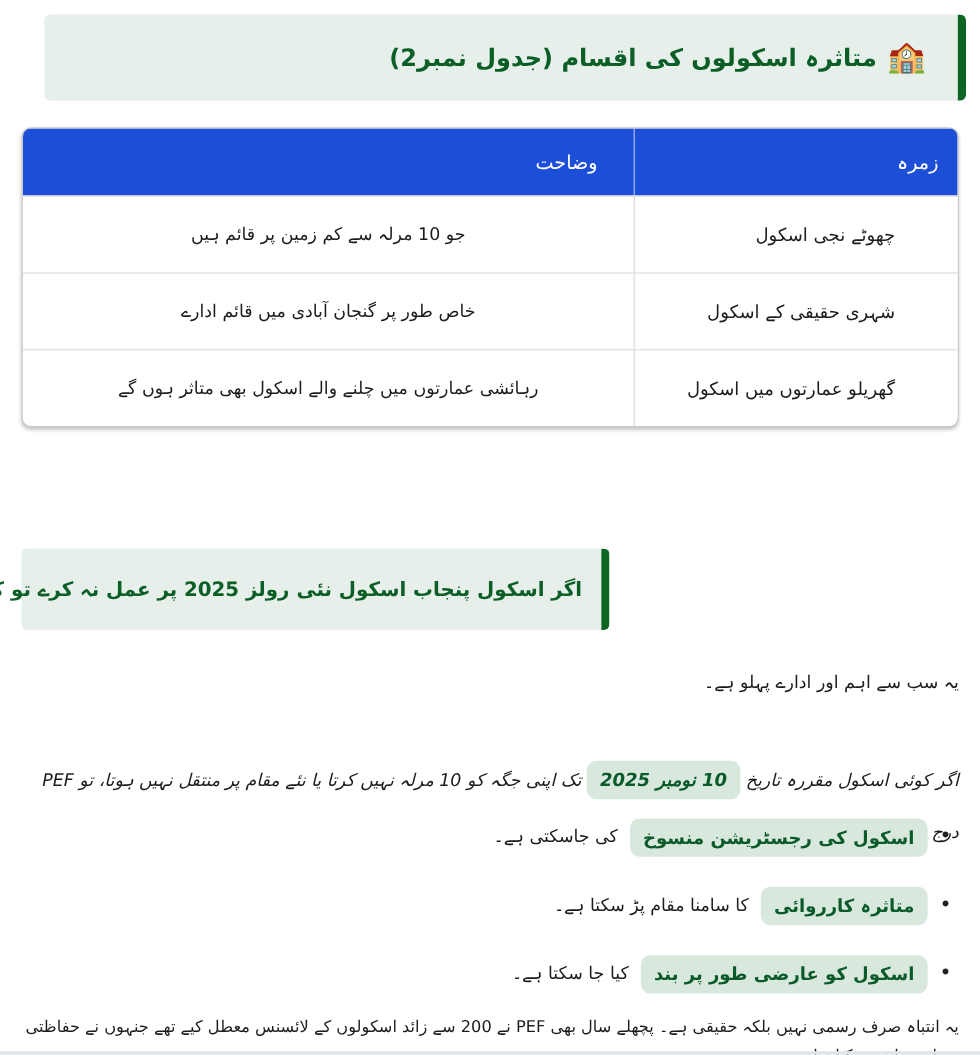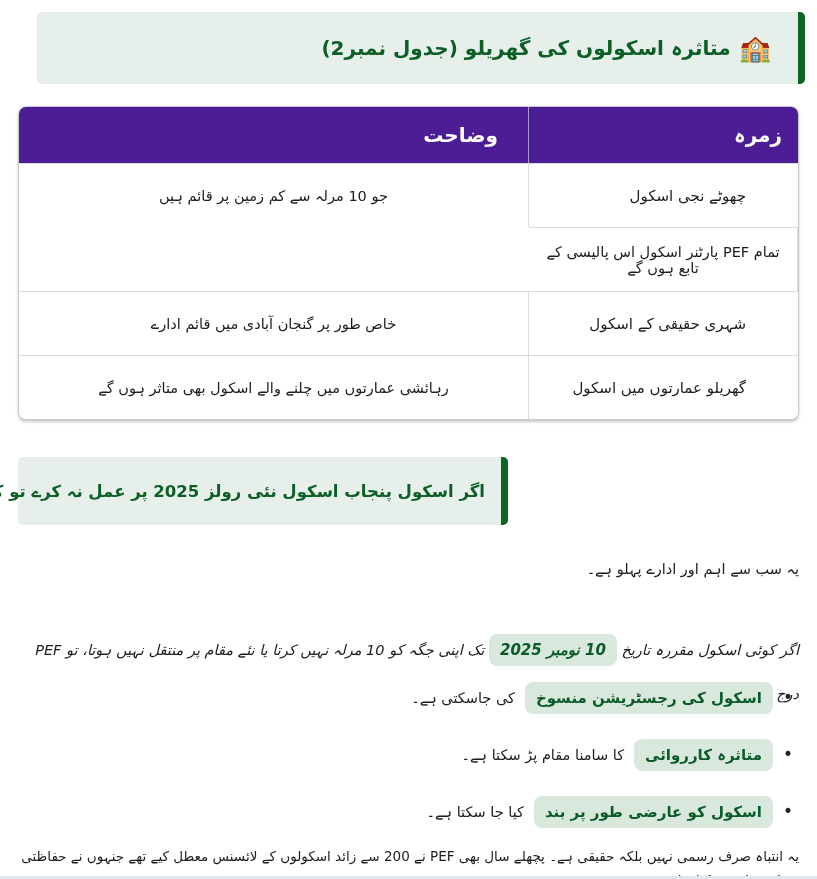--- a/index.html
+++ b/index.html
@@ -18,21 +18,21 @@
   .banner .title{font-weight:bold;color:#0b5e26;font-size:20px;white-space:nowrap;}
   .banner2 .title{font-size:16.5px;white-space:nowrap;}
 
   .tablewrap{
     position:absolute;top:106px;right:18px;left:18px;
     border:1px solid #c9c9c9;border-radius:8px;overflow:hidden;
     box-shadow:0 2px 3px rgba(0,0,0,0.22);background:#fff;
   }
   .trow{display:grid;grid-template-columns:269px 1fr;}
   .thead .cell{
-    background:#4c1d95;color:#ffffff;font-weight:bold;font-size:20px;
+    background:#1d4ed8;color:#ffffff;font-weight:normal;font-size:16px;
     min-height:56px;display:flex;align-items:center;
   }
   .thead .cat{padding:0 16px;}
   .thead .exp{padding:0 30px;border-right:1px solid rgba(255,255,255,0.55);}
   .tbody .cell{
     min-height:64px;display:flex;align-items:center;font-size:14.5px;
     border-top:1px solid #dcdcdc;background:#fff;box-sizing:border-box;
   }
   .tbody .cat{padding:0 52px 0 8px;justify-content:flex-start;font-size:15px;}
   .tbody .exp{justify-content:center;text-align:center;border-right:1px solid #dcdcdc;padding:0 14px;}
@@ -50,35 +50,34 @@
   .bullet{display:flex;align-items:center;gap:10px;margin-bottom:20px;height:37px;}
   .dot{font-size:17px;color:#222;line-height:1;}
   .bullet .rest{font-size:14.5px;}
   .bottom-divider{position:absolute;bottom:0;right:0;left:0;height:3px;background:#dde6ed;}
 </style>
 </head>
 <body>
 
 <div class="banner banner1">
   <span class="icon">🏫</span>
-  <span class="title">متاثرہ اسکولوں کی گھریلو (جدول نمبر2)</span>
+  <span class="title">متاثرہ اسکولوں کی اقسام (جدول نمبر2)</span>
 </div>
 
 <div class="tablewrap">
   <div class="trow thead">
     <div class="cell cat">زمرہ</div>
     <div class="cell exp">وضاحت</div>
   </div>
   <div class="tbody">
     <div class="trow">
       <div class="cell cat">چھوٹے نجی اسکول</div>
       <div class="cell exp">جو 10 مرلہ سے کم زمین پر قائم ہیں</div>
     </div>
     <div class="trow">
-      <div class="cell exp">تمام PEF پارٹنر اسکول اس پالیسی کے تابع ہوں گے</div>
     </div>
     <div class="trow">
       <div class="cell cat">شہری حقیقی کے اسکول</div>
       <div class="cell exp">خاص طور پر گنجان آبادی میں قائم ادارے</div>
     </div>
     <div class="trow">
       <div class="cell cat">گھریلو عمارتوں میں اسکول</div>
       <div class="cell exp">رہائشی عمارتوں میں چلنے والے اسکول بھی متاثر ہوں گے</div>
     </div>
   </div>

